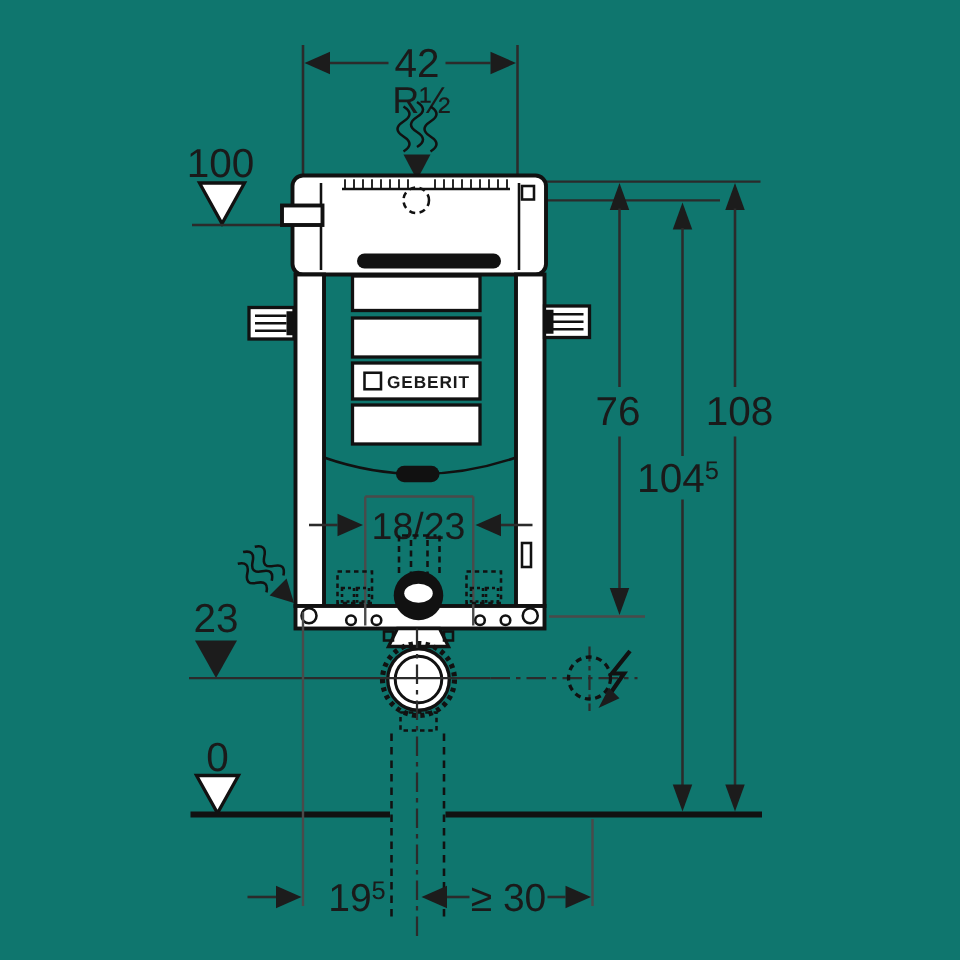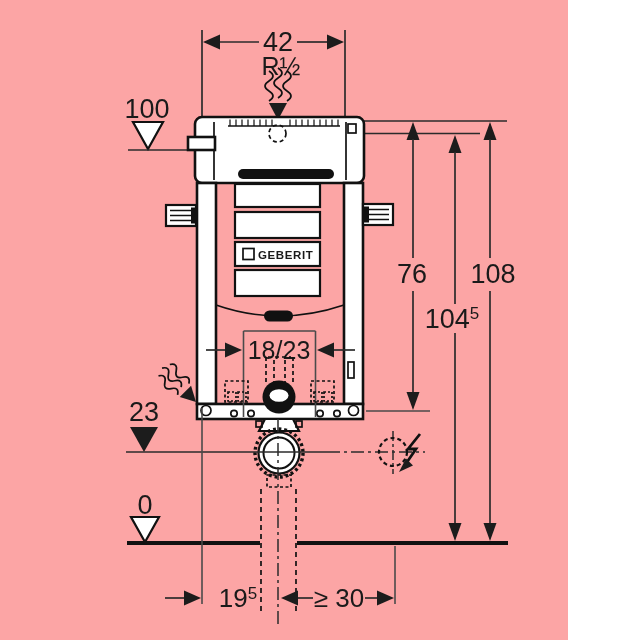--- a/index.html
+++ b/index.html
@@ -1,16 +1,16 @@
 <!DOCTYPE html>
 <html><head>
 <meta charset="utf-8">
 <style>
   html,body{margin:0;padding:0;background:#ffffff;}
-  .stage{width:568px;height:640px;background:#fca5a5;position:relative;overflow:hidden;}
+  .stage{width:640px;height:640px;background:#0f766e;position:relative;overflow:hidden;}
   svg{display:block;}
   text{fill:#1a1a1a;font-family:"Liberation Sans",sans-serif;}
   .t27{font-size:27px;}
   .t25{font-size:25px;}
   .t26{font-size:26px;}
   .sup{font-size:17px;}
   .logo-t{font-size:11.5px;font-weight:bold;letter-spacing:0.6px;}
   .dim{stroke:#2b2b2b;stroke-width:1.7;fill:none;}
   .thin{stroke:#2b2b2b;stroke-width:1.5;fill:none;}
   .gray{stroke:#4a4a4a;stroke-width:1.6;fill:none;}

